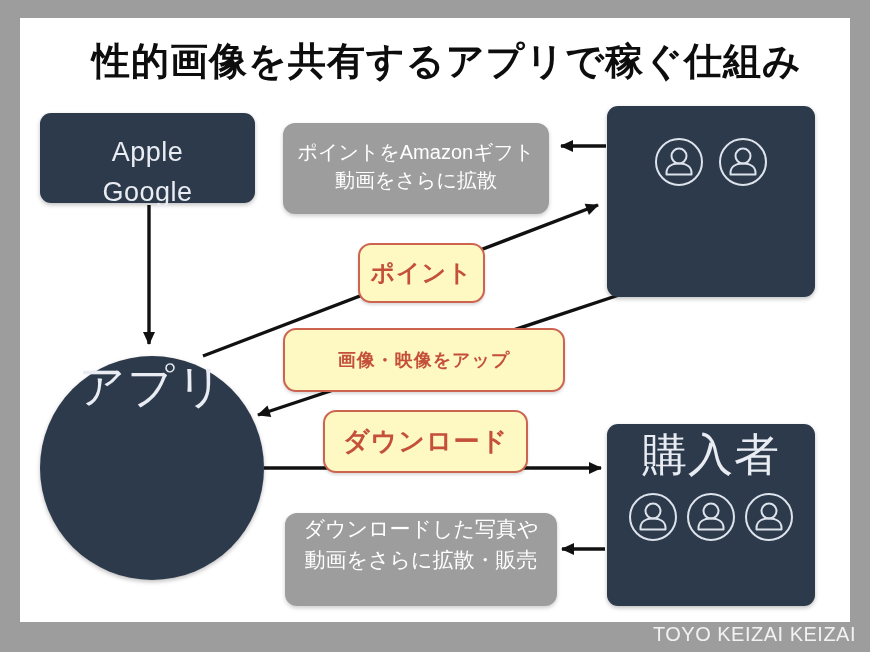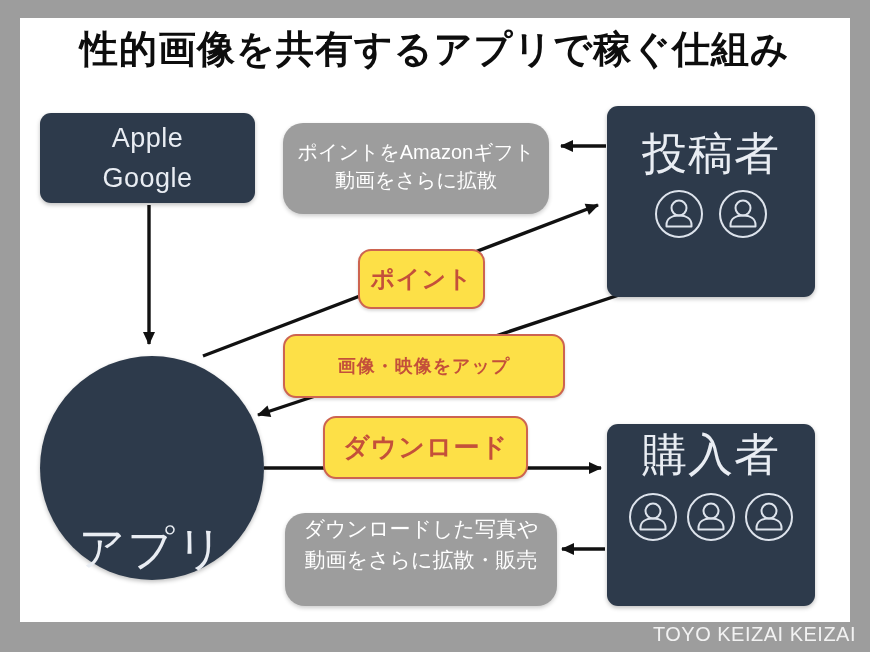--- a/index.html
+++ b/index.html
@@ -6,51 +6,51 @@
   body{
     width:870px;height:652px;position:relative;overflow:hidden;
     background:#9d9d9d;
     font-family:"Liberation Sans","DejaVu Sans",sans-serif;
   }
   .content-area{
     position:absolute;left:20px;top:18px;width:830px;height:604px;
     background:#ffffff;z-index:0;
   }
   .title{
-    position:absolute;left:20px;top:26px;width:830px;margin:0;
+    position:absolute;left:20px;top:26px;width:830px;margin:12px;
     text-align:center;font-size:38px;line-height:46px;font-weight:800;
     color:#0d0d0d;letter-spacing:1px;white-space:nowrap;z-index:2;
   }
   svg.arrows{position:absolute;left:0;top:0;z-index:1;}
   .node{
     position:absolute;z-index:2;background:#2d3a4b;border-radius:11px;
     color:#e9edf3;text-align:center;box-shadow:0 2px 4px rgba(0,0,0,.25);
   }
   .node-platforms{left:40px;top:113px;width:215px;height:90px;
-    font-size:27px;line-height:40px;padding-top:5px;box-sizing:border-box;letter-spacing:.5px;}
+    font-size:27px;line-height:40px;padding-top:19px;box-sizing:border-box;letter-spacing:.5px;}
   .node-app{left:40px;top:356px;width:224px;height:224px;border-radius:50%;
-    display:flex;align-items:flex-end;justify-content:center;font-size:46px;letter-spacing:2px;}
+    display:flex;align-items:flex-start;justify-content:center;font-size:46px;letter-spacing:2px;}
   .node-poster{left:607px;top:106px;width:208px;height:191px;box-sizing:border-box;padding-top:22px;}
   .node-buyer{left:607px;top:424px;width:208px;height:182px;box-sizing:border-box;padding-top:9px;font-family:Liberation Mono, monospace;}
   .node-big-label{font-size:45px;line-height:52px;letter-spacing:1px;}
   .icon-row{display:flex;justify-content:center;gap:14px;margin-top:9px;}
   .icon-row.tight{gap:8px;margin-top:7px;}
   .person{width:50px;height:50px;display:block;}
   .gray-note{
-    position:absolute;z-index:2;background:#9d9d9d;border-radius:20px;
+    position:absolute;z-index:2;background:#9d9d9d;border-radius:12px;
     color:#ffffff;text-align:center;box-sizing:border-box;
     box-shadow:0 2px 4px rgba(0,0,0,.2);
   }
   .note-exchange{left:283px;top:123px;width:266px;height:91px;font-size:20px;line-height:28px;padding-top:15px;}
   .note-resell{left:285px;top:513px;width:272px;height:93px;font-size:21px;line-height:31px;}
   .flow-label{
-    position:absolute;z-index:2;background:#fde047;border:2.5px solid #cd6450;
+    position:absolute;z-index:2;background:#fef9c3;border:2.5px solid #cd6450;
     border-radius:13px;color:#c4503a;font-weight:800;text-align:center;
     display:flex;align-items:center;justify-content:center;box-sizing:border-box;
-    box-shadow:0 2px 3px rgba(0,0,0,.15);letter-spacing:1px;margin-top:6px;
+    box-shadow:0 2px 3px rgba(0,0,0,.15);letter-spacing:1px;
   }
   .label-points{left:358px;top:243px;width:127px;height:60px;font-size:24px;}
   .label-upload{left:283px;top:328px;width:282px;height:64px;font-size:18px;}
   .label-download{left:323px;top:410px;width:205px;height:63px;font-size:26px;}
   .credit{
     position:absolute;right:14px;top:623px;z-index:2;color:#f2f2f2;
     font-size:20px;letter-spacing:.5px;
   }
 </style>
 </head>
@@ -78,21 +78,20 @@
   <div>Apple</div>
   <div>Google</div>
 </div>
 
 <div class="gray-note note-exchange">
   <div>ポイントをAmazonギフト</div>
   <div>動画をさらに拡散</div>
 </div>
 
 <div class="node node-poster">
-  <div class="node-big-label">投稿者</div>
   <div class="icon-row">
     <svg class="person" viewBox="0 0 50 50">
       <circle cx="25" cy="25" r="23" fill="none" stroke="#dde3ec" stroke-width="2"></circle>
       <circle cx="25" cy="19" r="7.5" fill="none" stroke="#dde3ec" stroke-width="2"></circle>
       <path d="M12.5,37.5 v-1.5 c0,-6.5 5.5,-9.5 12.5,-9.5 s12.5,3 12.5,9.5 v1.5 z" fill="none" stroke="#dde3ec" stroke-width="2" stroke-linejoin="round"></path>
     </svg>
     <svg class="person" viewBox="0 0 50 50">
       <circle cx="25" cy="25" r="23" fill="none" stroke="#dde3ec" stroke-width="2"></circle>
       <circle cx="25" cy="19" r="7.5" fill="none" stroke="#dde3ec" stroke-width="2"></circle>
       <path d="M12.5,37.5 v-1.5 c0,-6.5 5.5,-9.5 12.5,-9.5 s12.5,3 12.5,9.5 v1.5 z" fill="none" stroke="#dde3ec" stroke-width="2" stroke-linejoin="round"></path>

